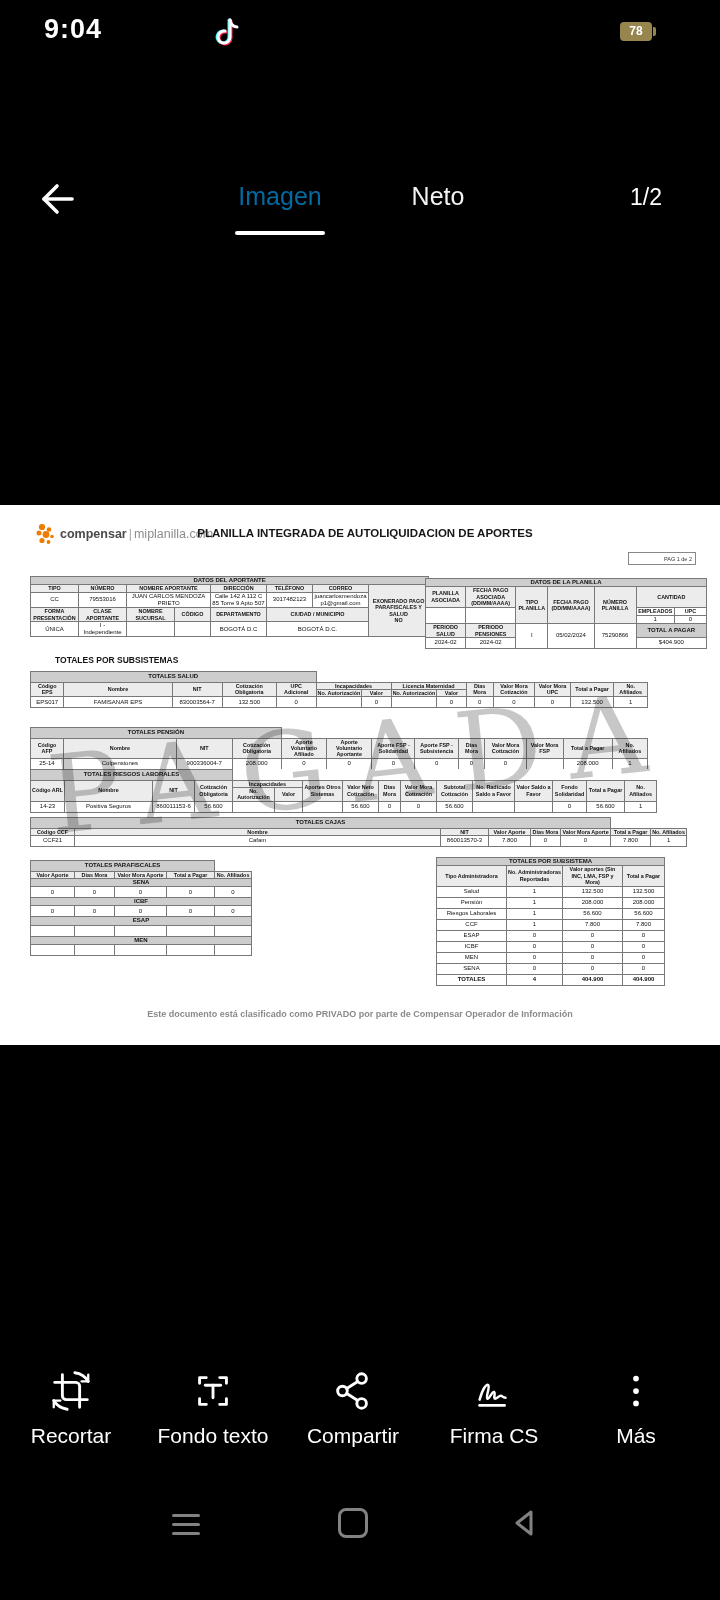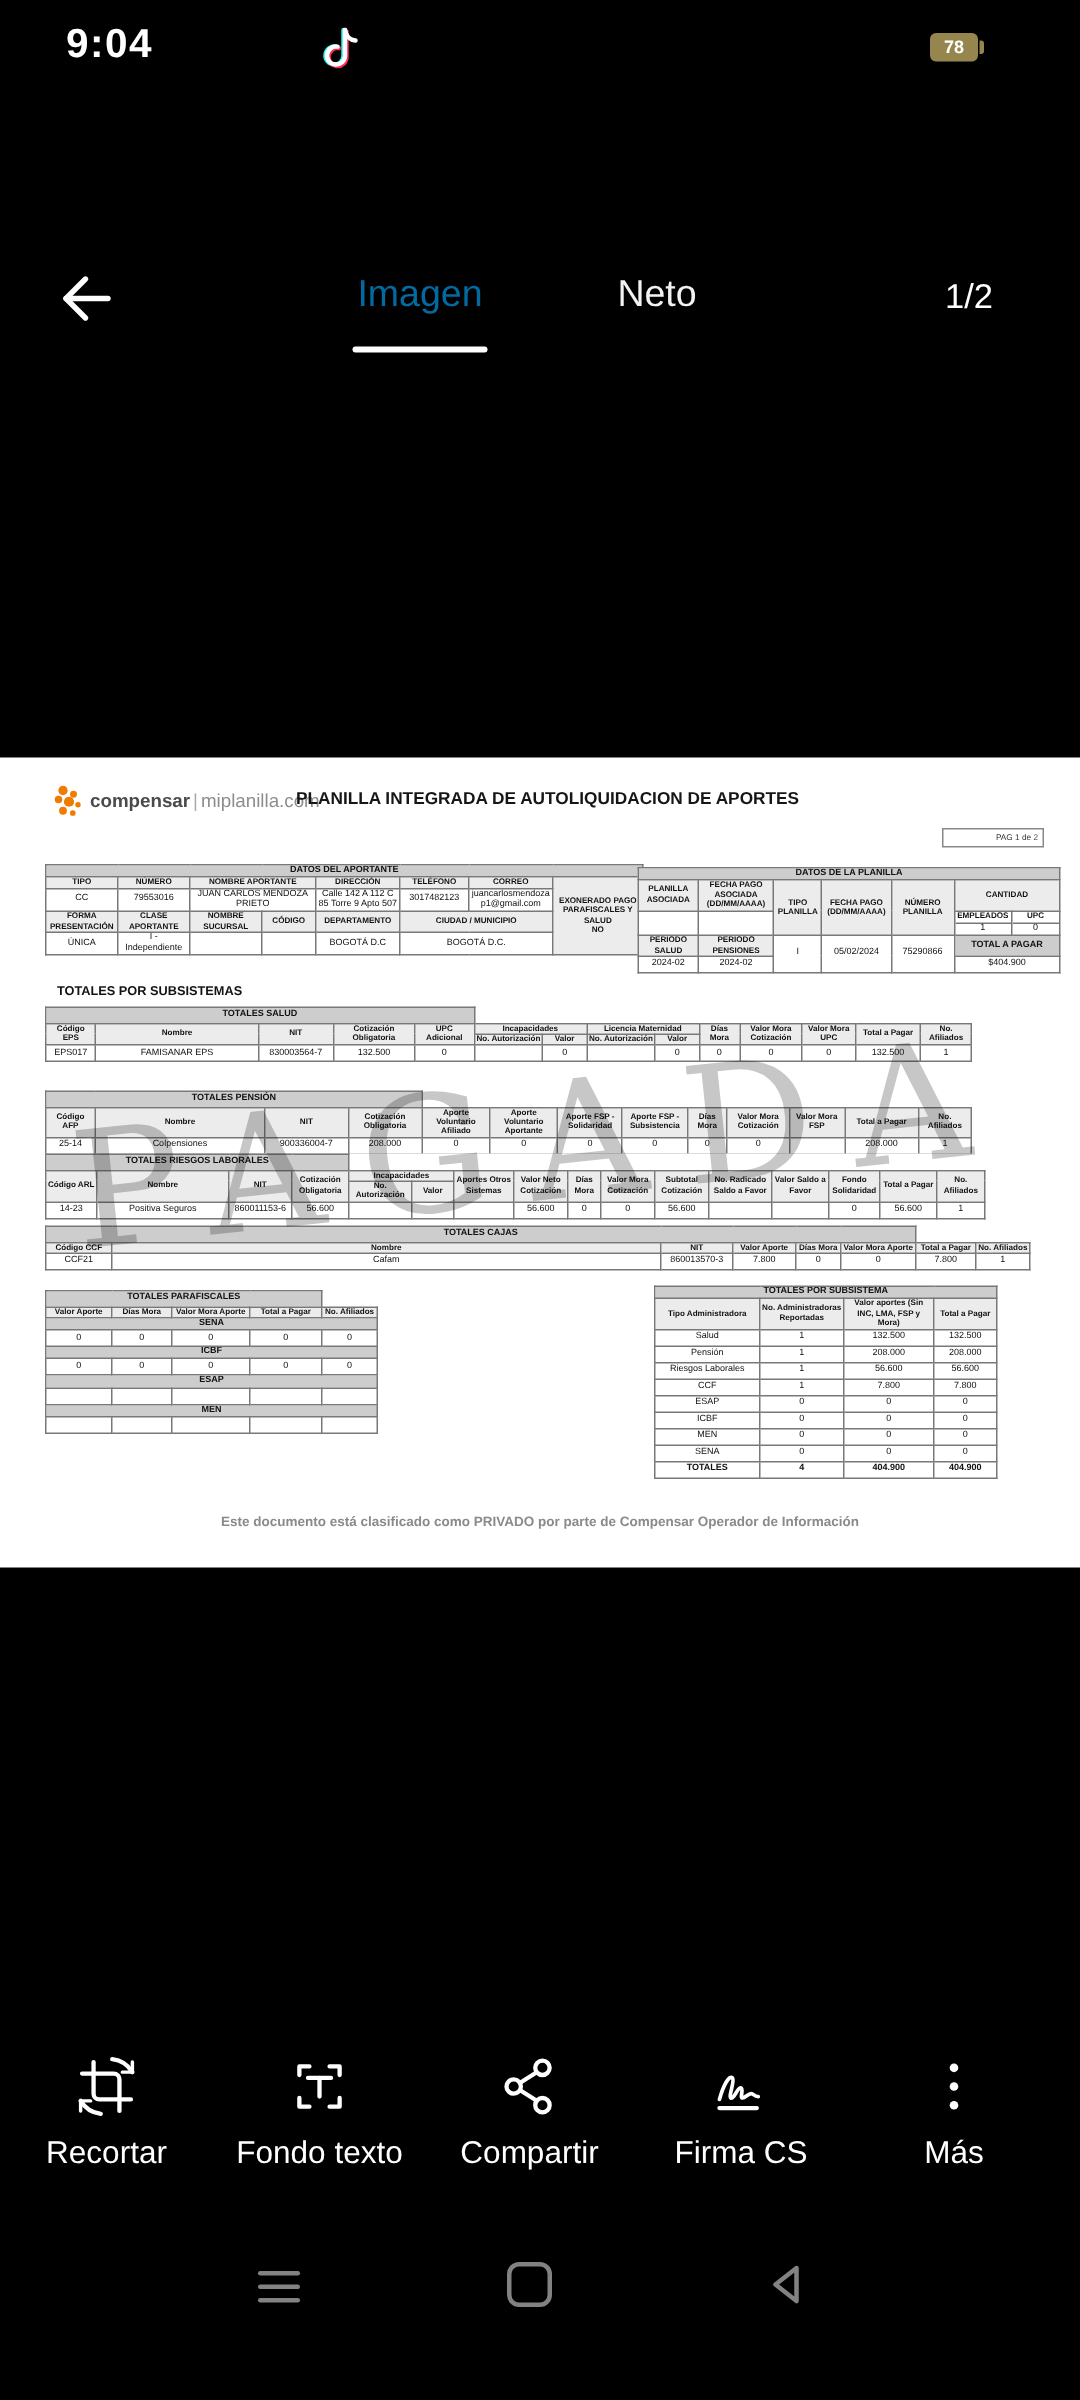--- a/index.html
+++ b/index.html
@@ -38,21 +38,21 @@
   table{border-collapse:collapse;table-layout:fixed;position:absolute;background:#fff;}
   td,th{border:1px solid #787878;padding:0 1px;font-size:6px;line-height:1.2;text-align:center;
         color:#111;overflow:hidden;word-wrap:break-word;}
   th{background:#ececec;font-weight:700;font-size:5.4px;}
   .band{background:#cdcdcd;font-weight:700;font-size:6px;}
   .nob{border:none;background:#fff;}
   td{height:10px;}
 
   .t-aportante{left:30px;top:71px;width:381px;}
   .t-planilla{left:425px;top:73px;width:282px;}
-  .h-subsist{position:absolute;left:38px;top:150px;font-size:8.5px;font-weight:700;color:#141414;}
+  .h-subsist{position:absolute;left:55px;top:150px;font-size:8.5px;font-weight:700;color:#141414;}
   .t-salud{left:30px;top:166px;width:618px;}
   .t-pension{left:30px;top:222px;width:618px;}
   .t-riesgos{left:30px;top:264px;width:626px;}
   .t-cajas{left:30px;top:312px;width:656px;}
   .t-paraf{left:30px;top:355px;width:221px;}
   .t-resumen{left:436px;top:352px;width:228px;}
   .exo{display:flex;flex-direction:column;justify-content:space-between;height:100%;padding:2px 0;}
   .stack div{border-bottom:1px solid #787878;}
   .stack div:last-child{border-bottom:none;}
   .bold{font-weight:700;}

